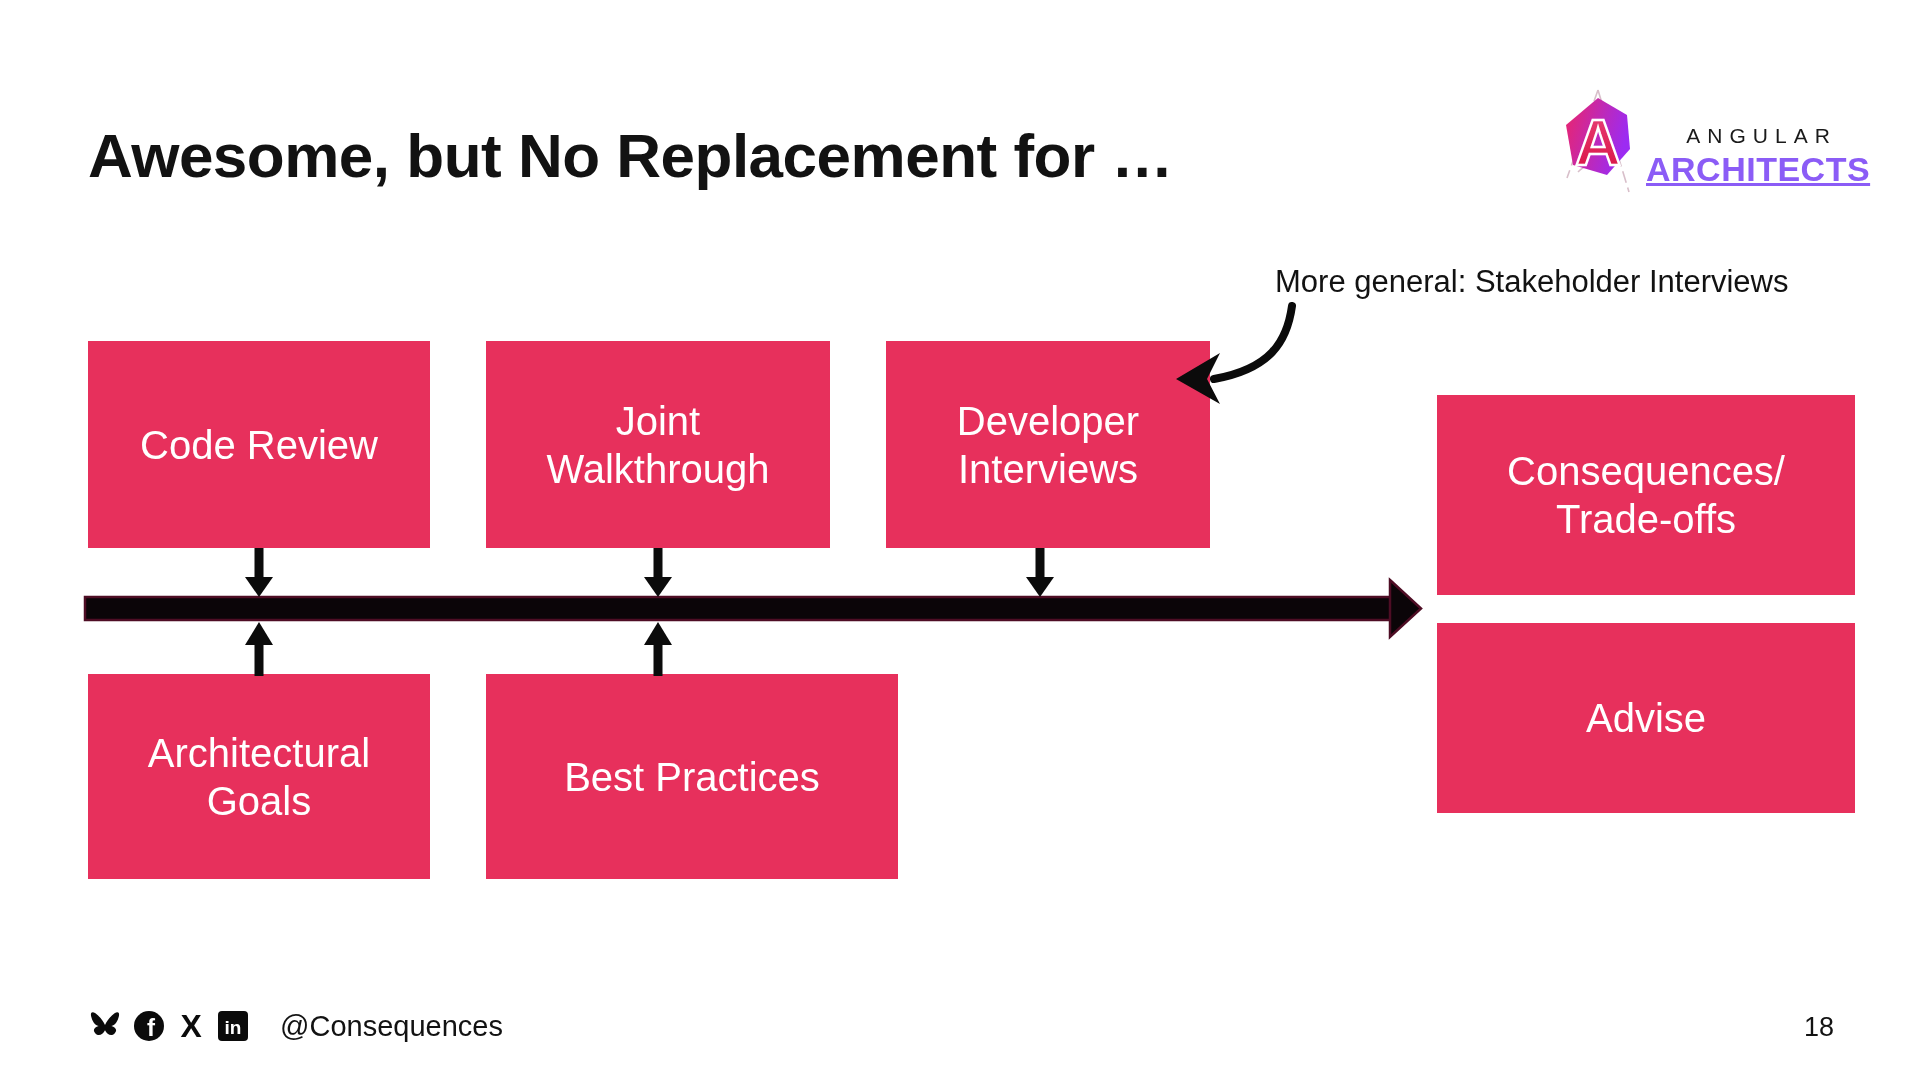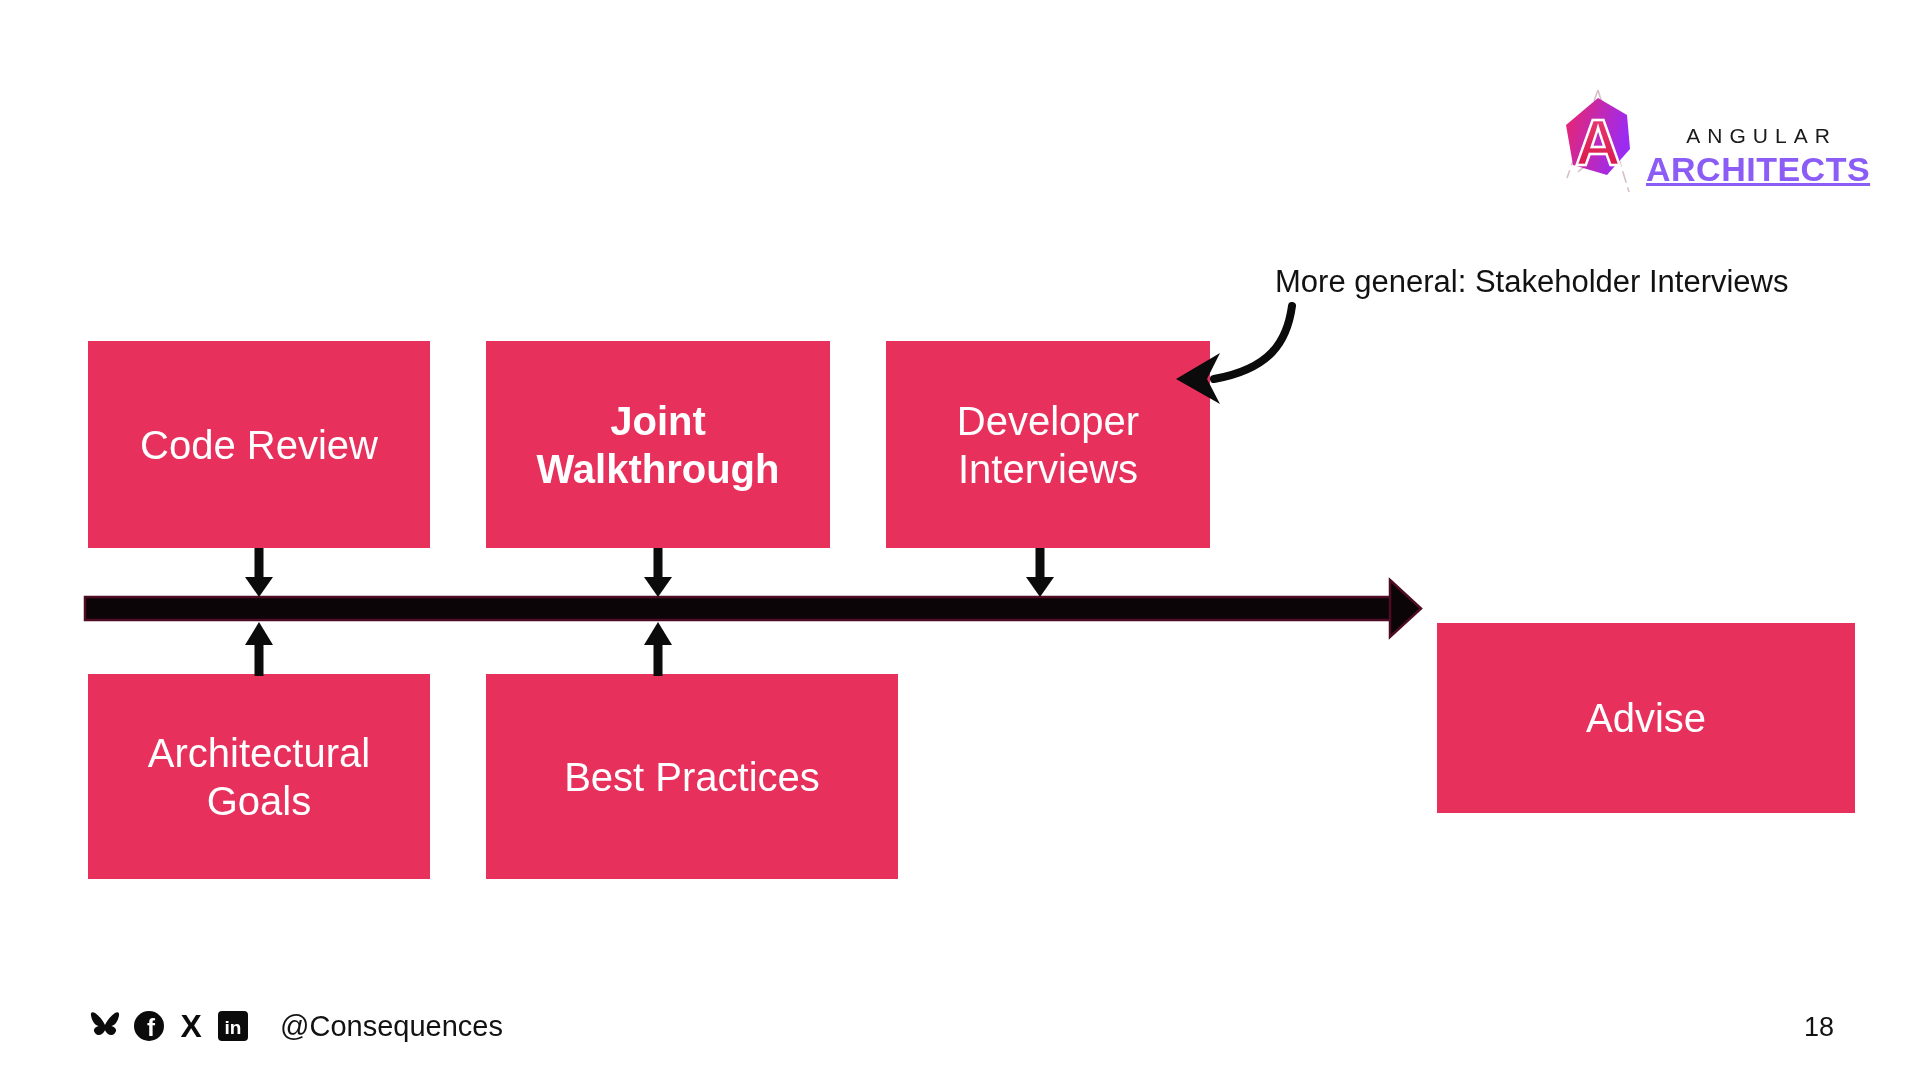--- a/index.html
+++ b/index.html
@@ -37,20 +37,21 @@
   .footer { position:absolute; left:88px; top:1008px; display:flex; align-items:center; gap:11px; height:36px; }
   .footer svg { display:block; }
   .handle { margin-left:20px; font-size:29px; color:#121212; }
   .page-num { position:absolute; right:86px; top:1012px; font-size:27px; color:#121212; }
 </style>
 </head>
 <body>
 
 <div class="slide">
 
+  <h1 class="title">Awesome, but No Replacement for …</h1>
 
   <div class="logo">
     <svg width="84" height="114" viewBox="0 0 84 114">
       <defs>
         <linearGradient id="hexGrad" x1="0" y1="0" x2="1" y2="0.35">
           <stop offset="0" stop-color="#EC2569"></stop>
           <stop offset="1" stop-color="#9C2BF2"></stop>
         </linearGradient>
         <linearGradient id="letterGrad" x1="0" y1="0" x2="0" y2="1">
           <stop offset="0" stop-color="#E8417A"></stop>
@@ -65,34 +66,38 @@
       <div class="logo-top">ANGULAR</div>
       <div class="logo-bottom">ARCHITECTS</div>
     </div>
   </div>
 
   <div class="annotation">More general: Stakeholder Interviews</div>
 
   <div class="box" style="left:88px; top:341px; width:342px; height:207px;">
     <span>Code Review</span>
   </div>
-  <div class="box" style="left:486px; top:341px; width:344px; height:207px;font-weight:bold;">
+  <div class="box" style="left:486px; top:341px; width:344px; height:207px;">
     <span>Joint
 Walkthrough</span>
   </div>
   <div class="box" style="left:88px; top:674px; width:342px; height:205px;">
     <span>Architectural
 Goals</span>
   </div>
   <div class="box" style="left:886px; top:341px; width:324px; height:207px;">
     <span>Developer
 Interviews</span>
   </div>
   <div class="box" style="left:486px; top:674px; width:412px; height:205px;">
     <span>Best Practices</span>
+  </div>
+  <div class="box" style="left:1437px; top:395px; width:418px; height:200px;">
+    <span>Consequences/
+Trade-offs</span>
   </div>
   <div class="box" style="left:1437px; top:623px; width:418px; height:190px;">
     <span>Advise</span>
   </div>
 
   <svg class="arrows" width="1920" height="1080" viewBox="0 0 1920 1080">
 
     <g>
       <rect x="85" y="597" width="1307" height="23" fill="var(--arrow-fill,#0B0508)" stroke="var(--arrow-outline,#4E0D24)" stroke-width="2.5"></rect>
       <polygon points="1390,580 1421,608.5 1390,637" fill="var(--arrow-fill,#0B0508)" stroke="var(--arrow-outline,#4E0D24)" stroke-width="2.5"></polygon>

